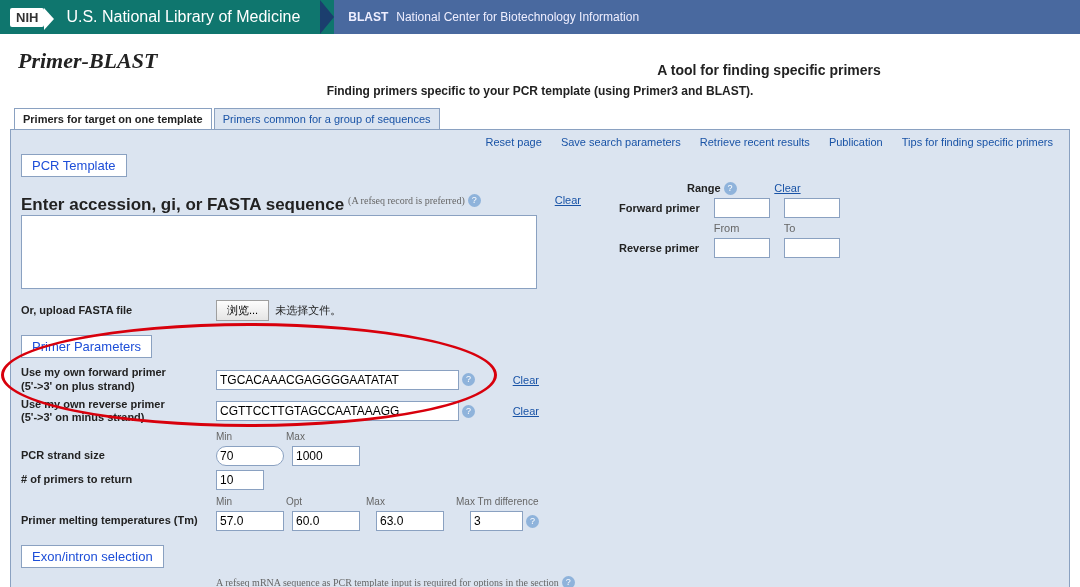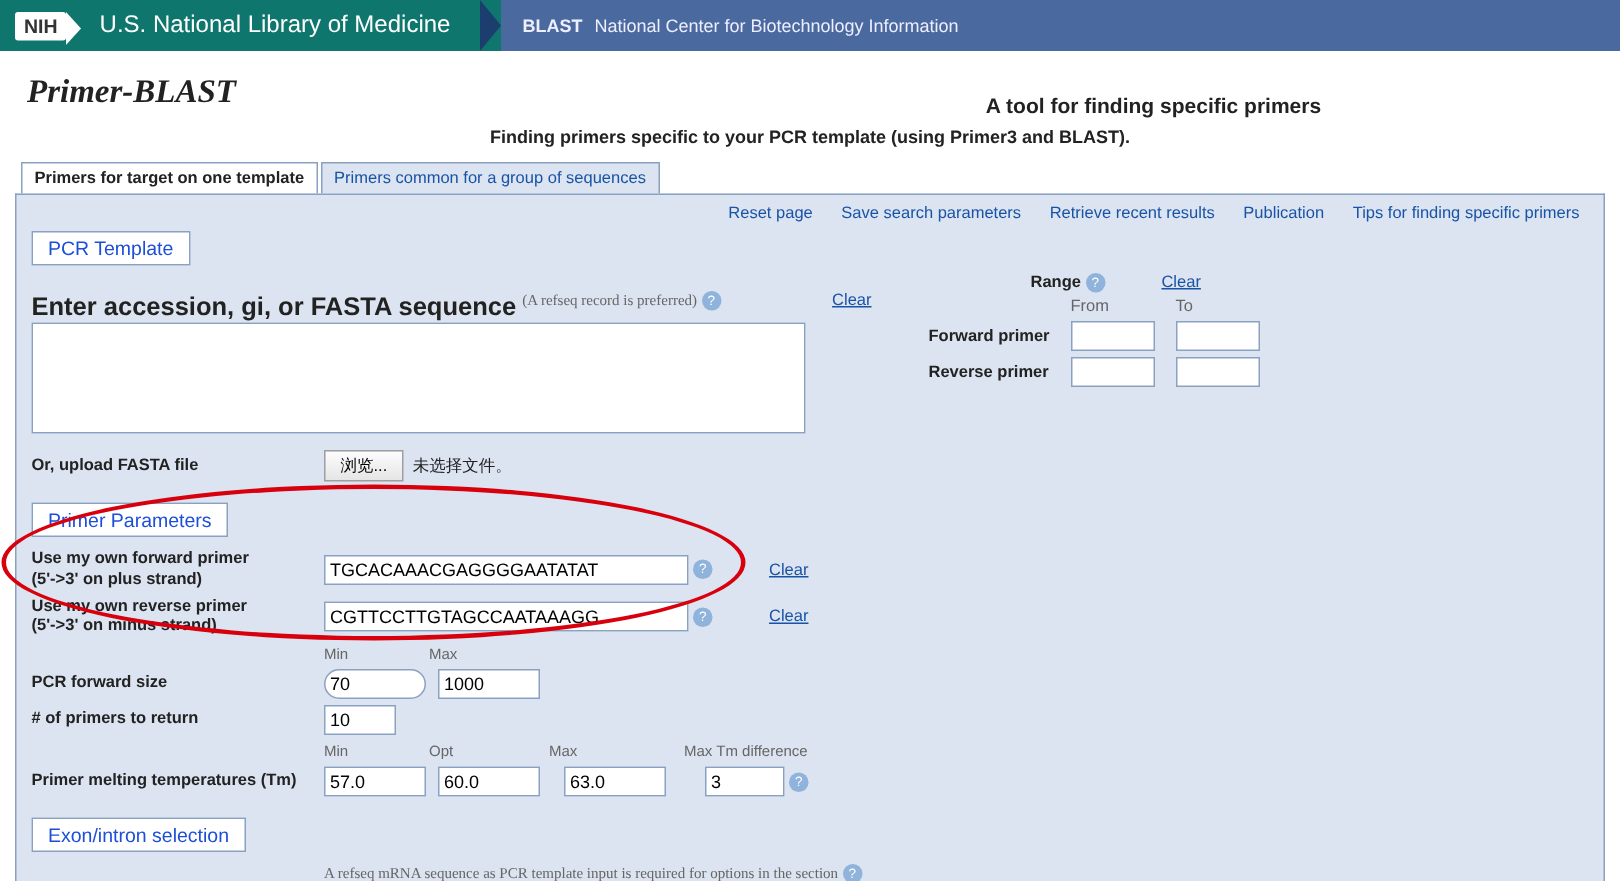--- a/index.html
+++ b/index.html
@@ -99,30 +99,30 @@
 
     <div>
       <div class="row" style="margin-top:0;">
         <span style="font-weight:bold; font-size:11px; margin-left:76px;">Range</span>
         <span class="help">?</span>
         &nbsp;&nbsp;<a class="link">Clear</a>
       </div>
       <table class="range-tbl">
         <tbody>
             <tr>
+              <td style="font-weight:bold;">Forward primer</td>
+            <td><input class="inp" style=""></td>
+            <td><input class="inp" style=""></td>
+            </tr>
+        <tr>
               <td></td>
             <td class="smallhead">From</td>
             <td class="smallhead">To</td>
             </tr>
         <tr>
-              <td style="font-weight:bold;">Forward primer</td>
-            <td><input class="inp" style=""></td>
-            <td><input class="inp" style=""></td>
-            </tr>
-        <tr>
               <td style="font-weight:bold;">Reverse primer</td>
             <td><input class="inp" style=""></td>
             <td><input class="inp" style=""></td>
             </tr>
       </tbody>
         </table>
     </div>
   </div>
 
   
@@ -144,21 +144,21 @@
       <input class="inp w230" value="CGTTCCTTGTAGCCAATAAAGG" style="">
       <span class="help">?</span>
       &nbsp;&nbsp;<a class="link">Clear</a>
     </div>
 
     <div class="col-head" style="margin-top:6px;">
       <div>Min</div>
       <div>Max</div>
     </div>
     <div class="row">
-      <div class="lbl">PCR forward size</div>
+      <div class="lbl">PCR strand size</div>
       <input class="inp w60" style="margin-right: 8px; border-radius: 10px;" value="70">
       <input class="inp w60" value="1000" style="">
     </div>
 
     <div class="row">
       <div class="lbl"># of primers to return</div>
       <input class="inp w40" value="10" style="">
     </div>
 
     <div class="col-head" style="margin-top:6px;">

